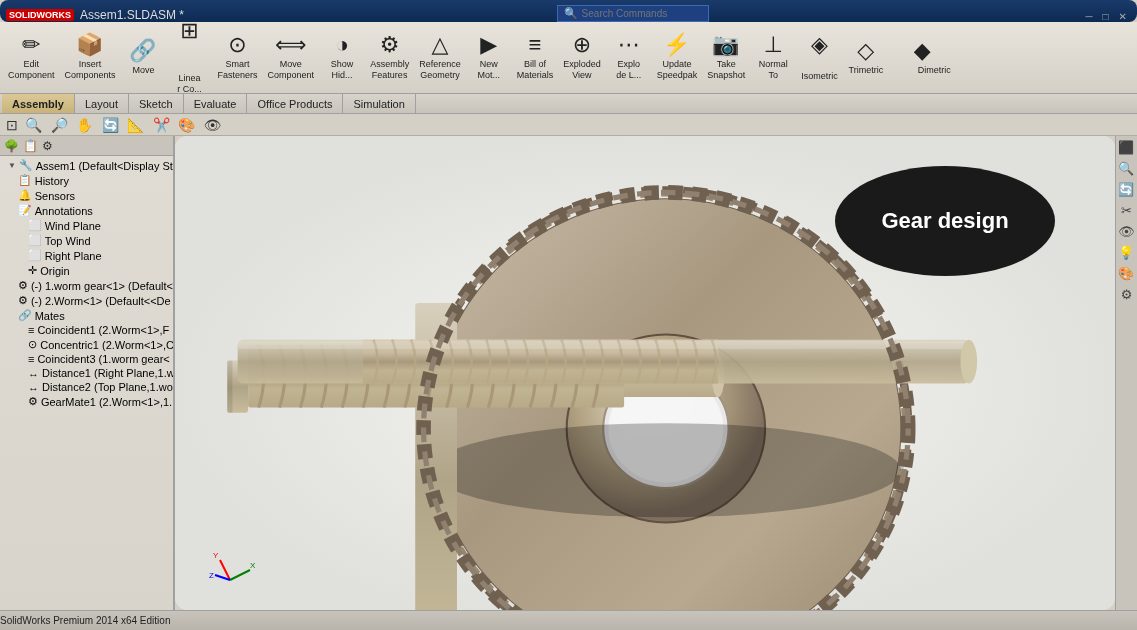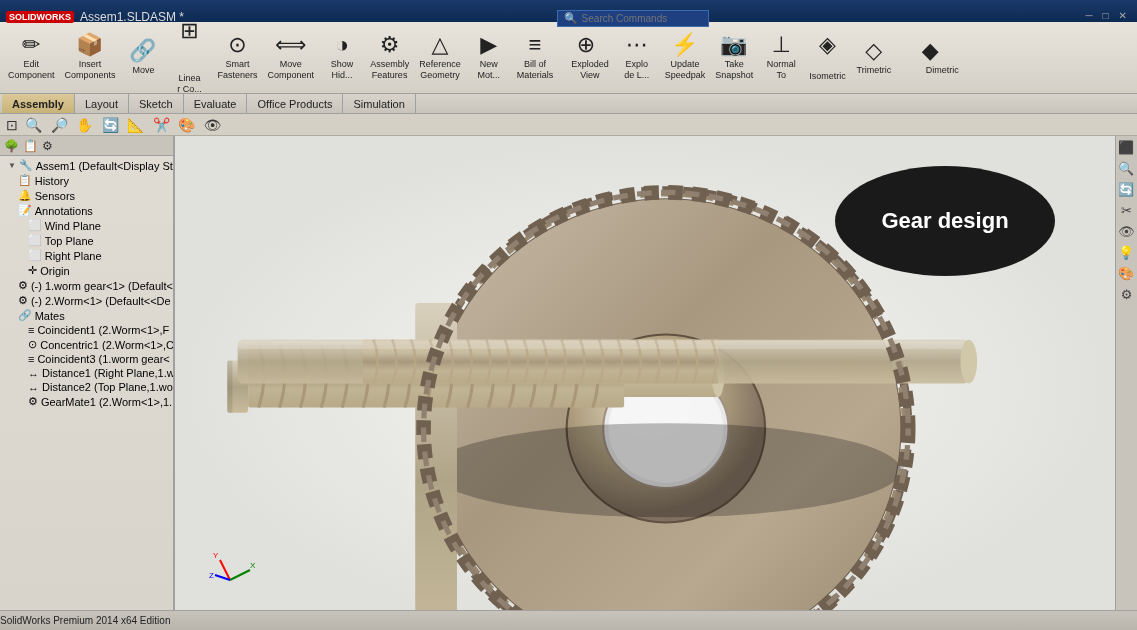--- a/index.html
+++ b/index.html
@@ -3,24 +3,25 @@
   <meta charset="utf-8">
   <style>
     * { margin: 0; padding: 0; box-sizing: border-box; }
     body { width: 1137px; height: 630px; overflow: hidden; font-family: 'Segoe UI', Arial, sans-serif; font-size: 11px; background: #d4d0c8; }
 
     
     #titlebar {
       height: 22px;
       background: linear-gradient(to bottom, #1a3a6b, #0d2a52);
       display: flex;
-      align-items: flex-start;
+      align-items: flex-end;
       justify-content: space-between;
-      padding: 10px 6px;
+      padding: 0 6px;
       color: white;
+      border-radius: 8px;
     }
     #titlebar .title-left { display: flex; align-items: center; gap: 6px; }
     #titlebar .sw-logo { background: #cc0000; color: white; font-weight: bold; font-size: 9px; padding: 1px 3px; border-radius: 2px; }
     #titlebar .search-box { display: flex; align-items: center; background: #1e4080; border: 1px solid #3a6ab0; padding: 1px 6px; gap: 4px; }
     #titlebar .search-box input { background: transparent; border: none; color: #ccc; font-size: 10px; outline: none; width: 120px; }
     #titlebar .win-controls { display: flex; gap: 2px; font-size: 10px; color: #aaa; }
     #titlebar .win-controls span { padding: 0 4px; cursor: pointer; }
 
     
     #toolbar {
@@ -121,20 +122,21 @@
     .tree-item .icon { font-size: 11px; }
     .tree-item.indent1 { padding-left: 18px; }
     .tree-item.indent2 { padding-left: 28px; }
 
     
     #viewport {
       flex: 1;
       background: #fde047;
       position: relative;
       overflow: hidden;
+      border-radius: 13px;
     }
 
     
     #gear-scene {
       position: absolute;
       top: 0; left: 0; right: 0; bottom: 0;
     }
 
     
     #annotation-bubble {
@@ -267,21 +269,21 @@
       <span style="white-space: pre-line; line-height: 1.2;">New
 Mot...</span>
     </div>
     <div class="toolbar-btn">
       <span class="icon">≡</span>
       <span style="white-space: pre-line; line-height: 1.2;">Bill of
 Materials</span>
     </div>
     <div class="toolbar-btn">
       <span class="icon">⊕</span>
-      <span style="white-space: pre-line; line-height: 1.2; margin-left: 8px;">Exploded
+      <span style="white-space: pre-line; line-height: 1.2;">Exploded
 View</span>
     </div>
     <div class="toolbar-btn">
       <span class="icon">⋯</span>
       <span style="white-space: pre-line; line-height: 1.2;">Explo
 de L...</span>
     </div>
     <div class="toolbar-btn">
       <span class="icon">⚡</span>
       <span style="white-space: pre-line; line-height: 1.2;">Update
@@ -357,21 +359,21 @@
         <div class="tree-item indent1">
           <span class="icon">📝</span>
           <span>Annotations</span>
         </div>
         <div class="tree-item indent2">
           <span class="icon">⬜</span>
           <span>Wind Plane</span>
         </div>
         <div class="tree-item indent2">
           <span class="icon">⬜</span>
-          <span>Top Plane</span>
+          <span>Top Wind</span>
         </div>
         <div class="tree-item indent2">
           <span class="icon">⬜</span>
           <span>Right Plane</span>
         </div>
         <div class="tree-item indent2">
           <span class="icon">✛</span>
           <span>Origin</span>
         </div>
         <div class="tree-item indent1">

